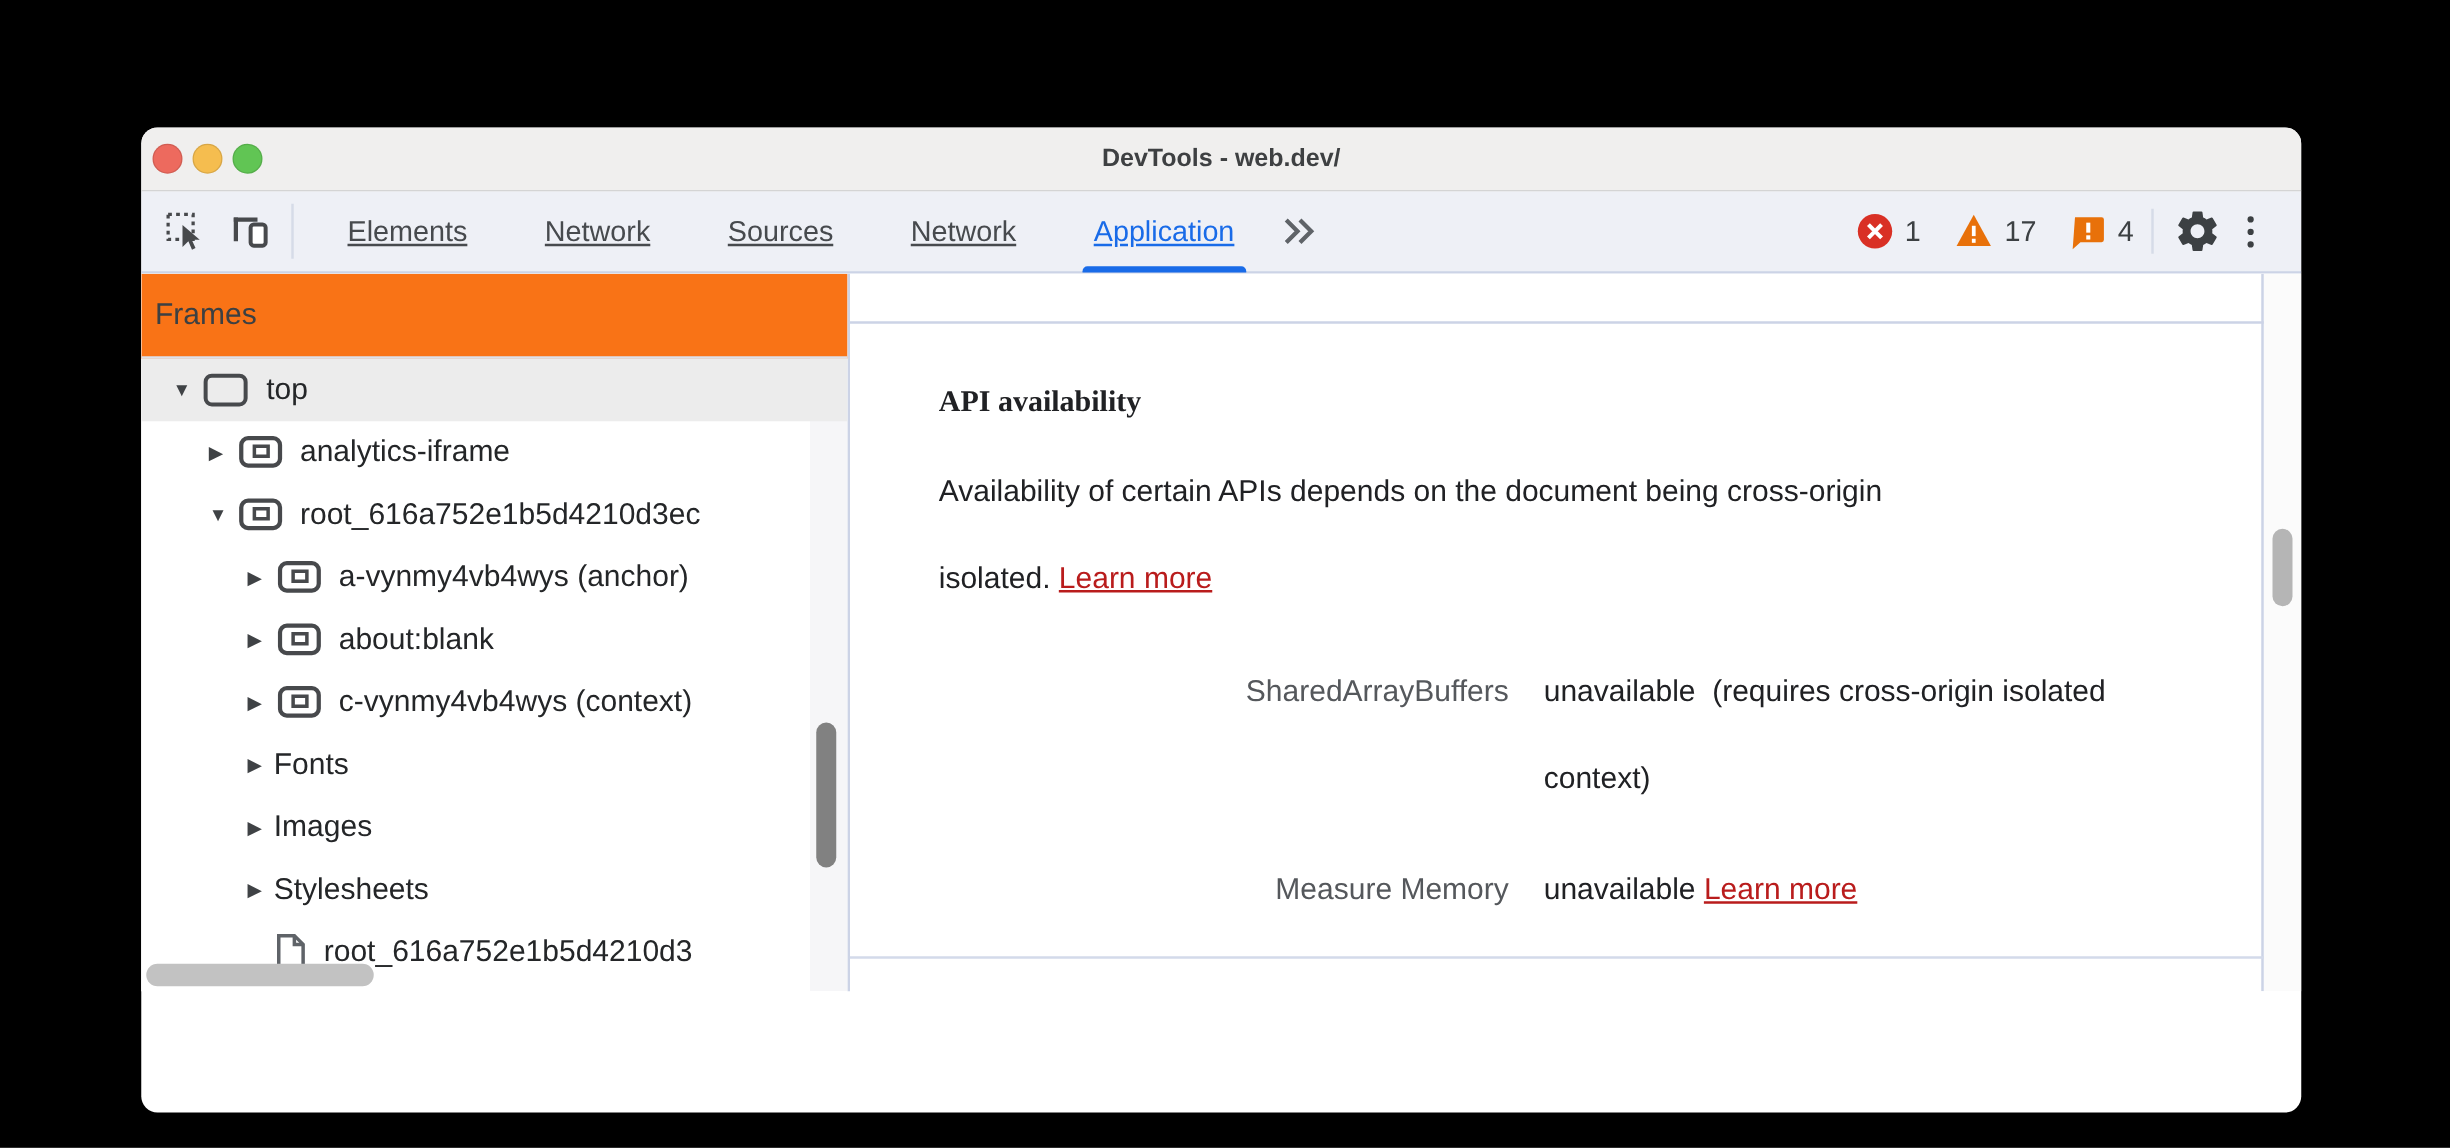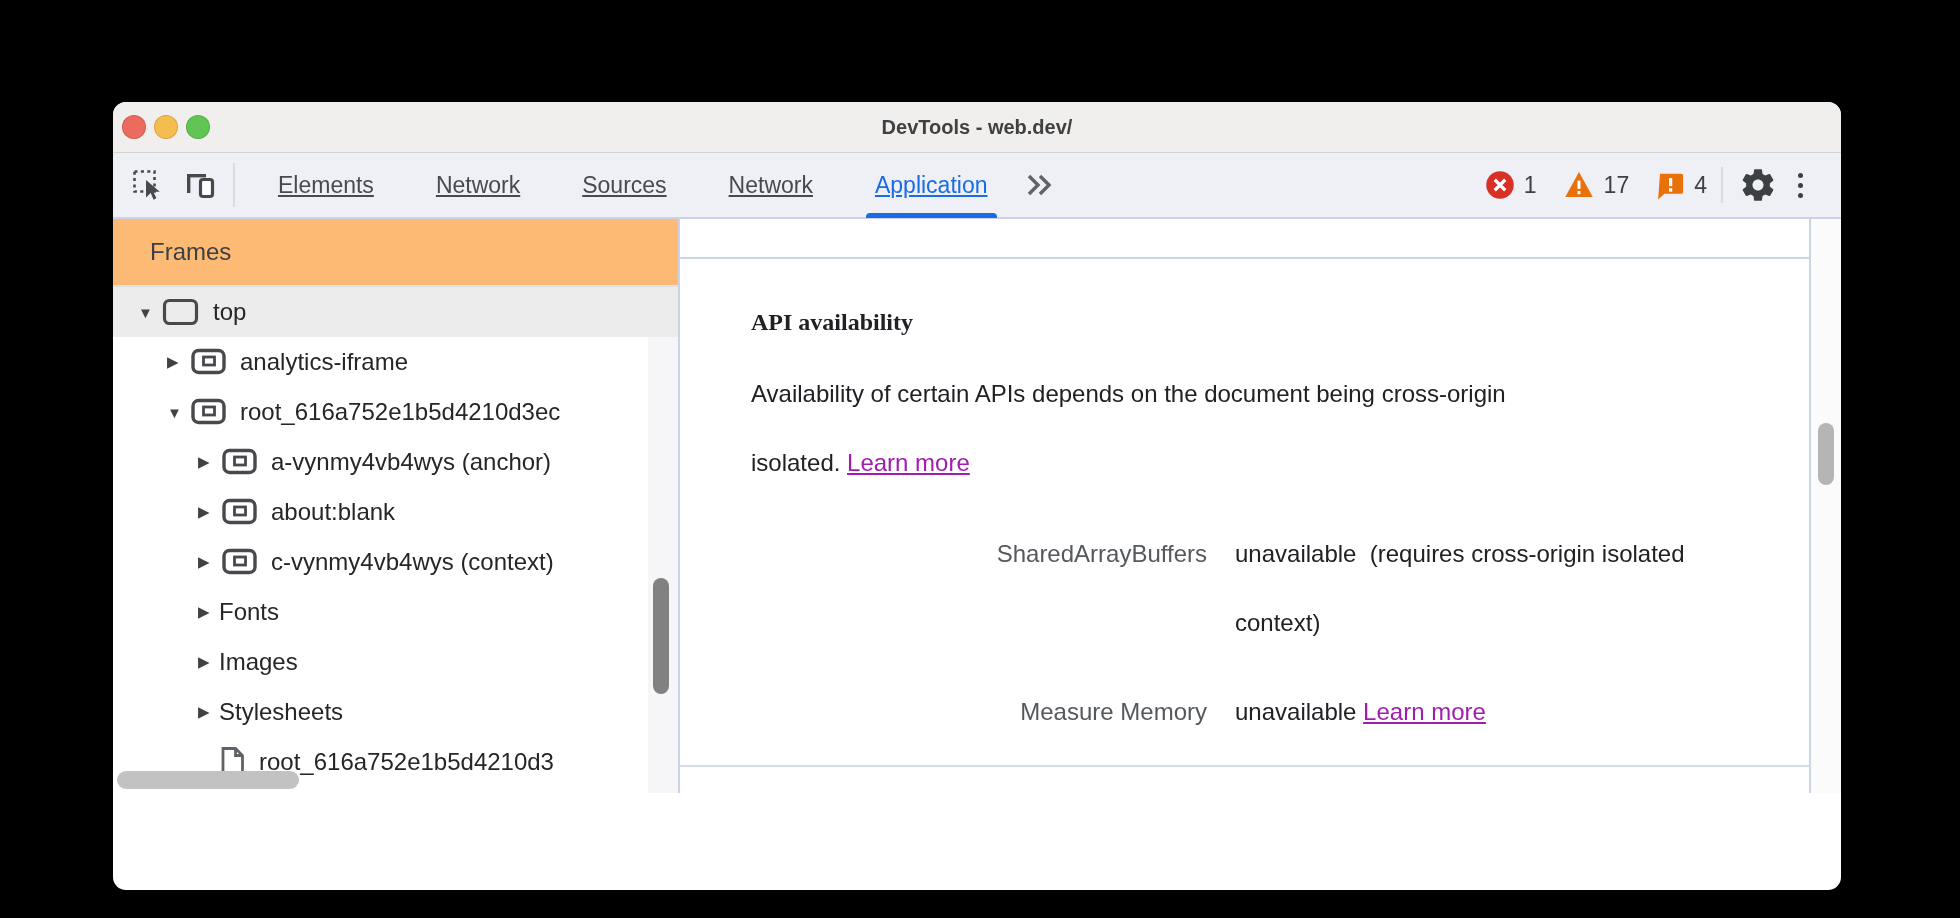--- a/index.html
+++ b/index.html
@@ -30,22 +30,22 @@
   .spacer{flex:1;}
   .badge-group{display:flex;align-items:center;margin-left:26px;flex:none;}
   .badge-count{font-size:23px;color:#3c4043;margin-left:9px;}
   .menu-dots{display:flex;flex-direction:column;gap:5px;align-items:center;width:30px;}
   .menu-dots i{width:5px;height:5px;border-radius:50%;background:#3c4043;}
   
   .content{position:relative;display:flex;height:574px;background:#fff;}
   
   .sidebar{position:relative;width:567px;flex:none;background:#fff;border-right:2px solid #ccd3e6;
            box-sizing:border-box;overflow:hidden;}
-  .sidebar-header{height:66px;line-height:66px;padding-left:37px;font-size:24px;font-weight:500;
-           color:#3c4043;border-bottom:2px solid #dde1ea;background:#fdba74;}
+  .sidebar-header{height:66px;line-height:66px;padding-left:11px;font-size:24px;font-weight:500;
+           color:#3c4043;border-bottom:2px solid #dde1ea;background:#f97316;}
   .side-track{position:absolute;top:68px;bottom:0;right:0;width:30px;background:#f6f6f8;}
   .tree{position:relative;}
   .trow{display:flex;align-items:center;height:50px;white-space:nowrap;overflow:hidden;
         font-size:24px;color:#242628;}
   .trow.selected{background:#ececec;}
   .arrow{width:24px;flex:none;font-size:15px;color:#3f4245;}
   .ticon{flex:none;display:flex;align-items:center;margin-right:13px;}
   .tlabel{overflow:hidden;}
   .side-vthumb{position:absolute;right:9px;top:359px;width:16px;height:116px;border-radius:9px;
         background:#818181;}
@@ -57,21 +57,21 @@
   .main-gutter{position:absolute;top:0;bottom:0;right:0;width:30px;background:#fbfbfb;}
   .main-top{height:38px;border-bottom:2px solid #ccd3e6;}
   .report{padding:0 40px 0 0;}
   .report h2{margin:50px 0 0 71px;font-size:24px;font-weight:700;color:#202124;line-height:26px;font-family:Liberation Serif, serif;}
   .para{margin:24px 0 0 71px;font-size:24px;color:#202124;line-height:69px;}
   .frow{display:flex;align-items:flex-start;font-size:24px;line-height:69px;}
   .frow .key{width:527px;flex:none;text-align:right;color:#55585c;}
   .frow .val{margin-left:28px;width:505px;color:#202124;white-space:pre-wrap;}
   .frow.r1{margin-top:22px;}
   .frow.r2{margin-top:20px;}
-  a.lnk{color:#a21caf;text-decoration:underline;cursor:pointer;}
+  a.lnk{color:#b91c1c;text-decoration:underline;cursor:pointer;}
   .bottom-divider{position:absolute;left:0;right:30px;top:546px;height:2px;background:#d3daea;}
   .main-vthumb{position:absolute;right:7px;top:204px;width:16px;height:62px;border-radius:9px;
         background:#b5b5b5;}
   svg{display:block;}
 </style>
 </head>
 <body>
 
 <div id="stage">
   <div class="window">

